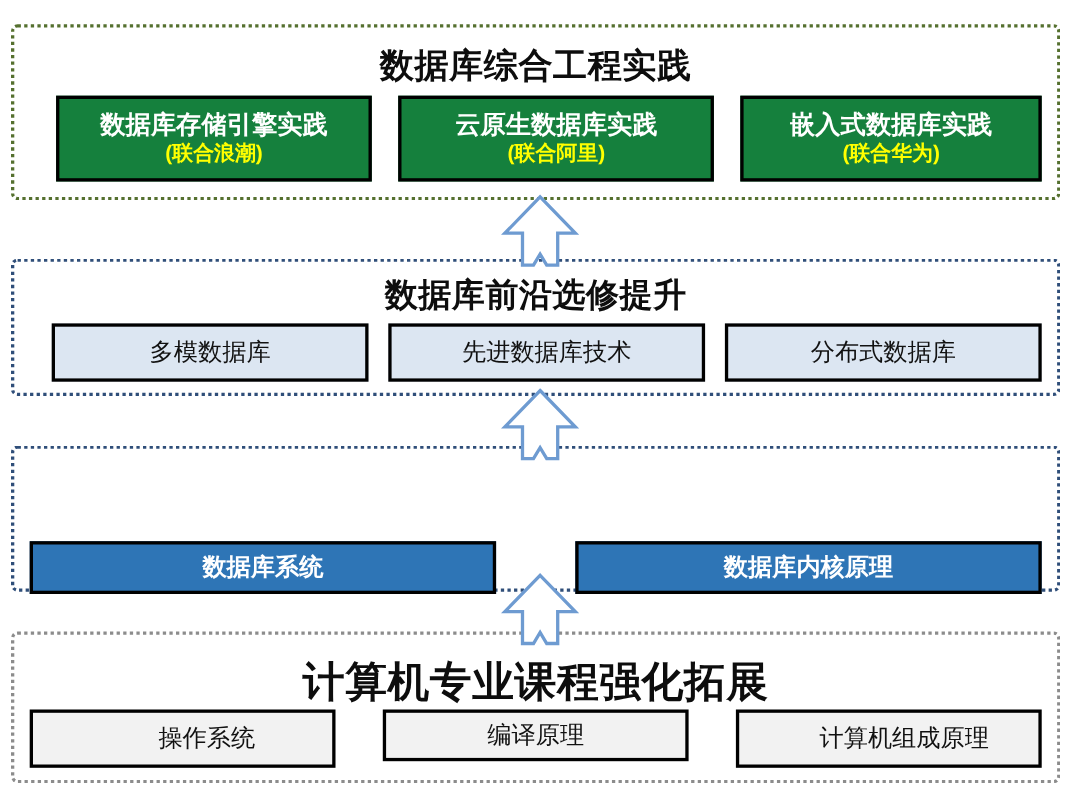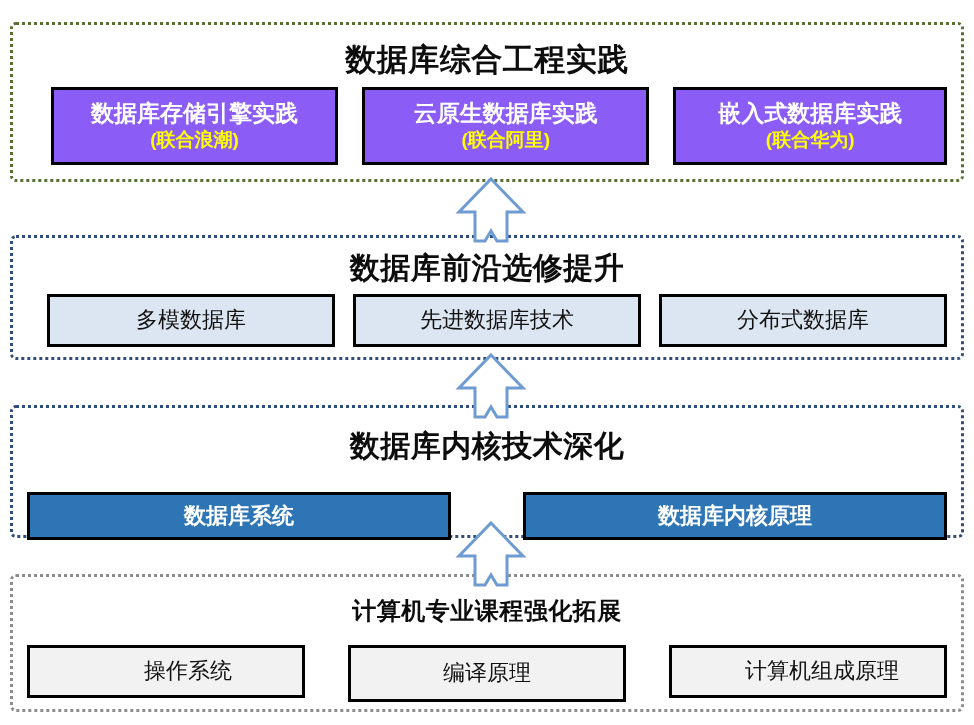--- a/index.html
+++ b/index.html
@@ -63,21 +63,21 @@
     flex-direction: column;
     align-items: center;
     justify-content: center;
     text-align: center;
     line-height: 1.12;
     overflow: hidden;
   }
 
   
   .cbox.green {
-    background: #8b5cf6;
+    background: #15803d;
     border-color: #000000;
     margin-left: 24px;
   }
   .cbox.green .main {
     color: #ffffff;
     font-weight: bold;
     font-size: 23px;
   }
   .cbox.green .sub {
     color: #FFFF00;
@@ -178,21 +178,20 @@
   </div>
 
   <div class="uparrow" style="left:455px; top:352px;">
     <svg width="72" height="68" viewBox="0 0 72 68">
       <path d="M36 3 L68 36 L52 36 L52 65 L42 65 L36 55 L30 65 L20 65 L20 36 L4 36 Z" fill="#FFFFFF" stroke="#6E9BD1" stroke-width="3" stroke-linejoin="miter"></path>
     </svg>
   </div>
 
   <div class="section navy" style="left:10px; top:405px; width:954px; height:133px;">
 
-    <div class="section-title" style="top:18px; font-size:30px;">数据库内核技术深化</div>
 
     <div class="boxrow" style="top:68px; height:40px; padding:16px 14px;">
 
       <div class="cbox blue" style="width:424px; height:48px;">
         <span class="main">数据库系统</span>
       </div>
 
       <div class="cbox blue" style="width:424px; height:48px;">
         <span class="main">数据库内核原理</span>
       </div>
@@ -200,29 +199,29 @@
   </div>
 
   <div class="uparrow" style="left:455px; top:520px;">
     <svg width="72" height="68" viewBox="0 0 72 68">
       <path d="M36 3 L68 36 L52 36 L52 65 L42 65 L36 55 L30 65 L20 65 L20 36 L4 36 Z" fill="#FFFFFF" stroke="#6E9BD1" stroke-width="3" stroke-linejoin="miter"></path>
     </svg>
   </div>
 
   <div class="section gray" style="left:10px; top:574px; width:954px; height:138px;">
 
-    <div class="section-title" style="top:18px; font-size:24px;">计算机专业课程强化拓展</div>
+    <div class="section-title" style="top:18px; font-size:38px;">计算机专业课程强化拓展</div>
 
     <div class="boxrow" style="top:68px; height:53px; padding:0 14px;">
 
       <div class="cbox grayfill" style="width:278px; height:53px;padding-left:44px;">
         <span class="main">操作系统</span>
       </div>
 
-      <div class="cbox grayfill" style="width:278px; height:57px;">
+      <div class="cbox grayfill" style="width:278px; height:47px;">
         <span class="main">编译原理</span>
       </div>
 
       <div class="cbox grayfill" style="width:278px; height:53px;padding-left:28px;">
         <span class="main">计算机组成原理</span>
       </div>
     </div>
   </div>
 
 </div>

